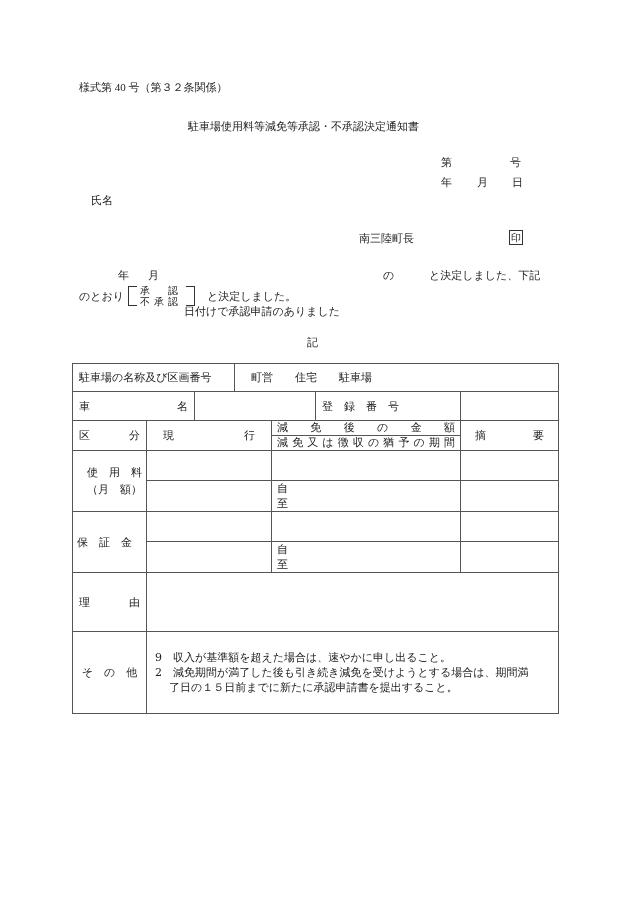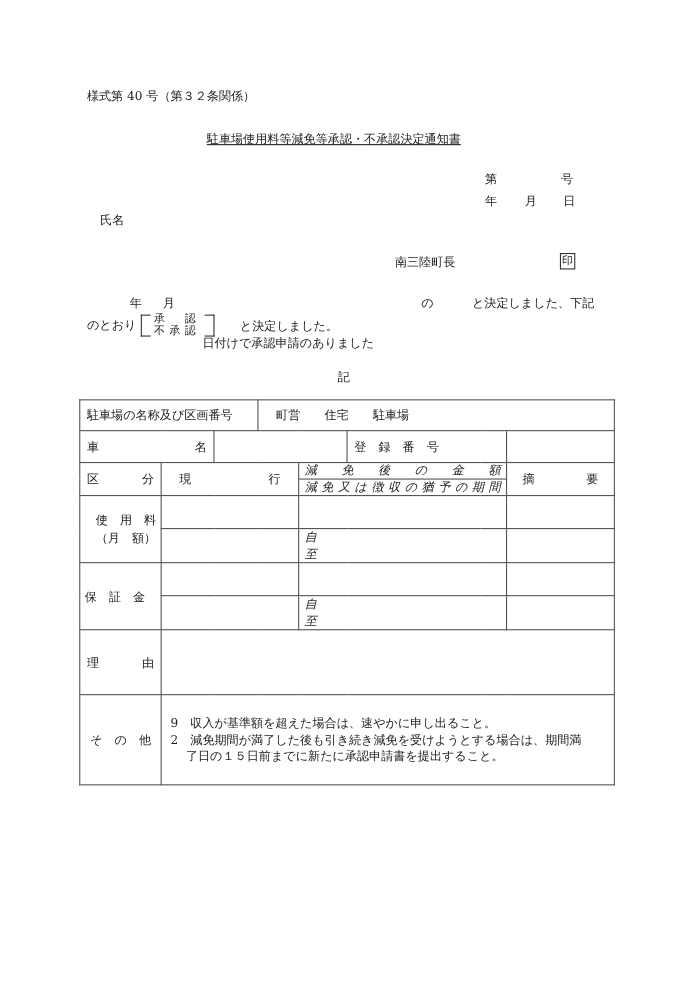--- a/index.html
+++ b/index.html
@@ -8,27 +8,27 @@
   .abs { position:absolute; white-space:nowrap; }
   .stamp { border:1px solid #333; padding:0 1px; font-size:10px; line-height:13px; }
   .bl { width:8px; height:18px; border:1px solid #333; border-right:none; display:inline-block; vertical-align:middle; }
   .br { width:8px; height:18px; border:1px solid #333; border-left:none; display:inline-block; vertical-align:middle; }
   .stack { display:inline-block; vertical-align:middle; line-height:11px; font-size:10px; text-align:left; }
   .stack span { display:block; letter-spacing:4px; }
   table.form { position:absolute; left:72px; top:363px; width:486px; border-collapse:collapse; table-layout:fixed; }
   table.form td { border:1px solid #555; padding:0 6px; font-size:11px; vertical-align:middle; }
   .jl { text-align:justify; text-align-last:justify; }
   .small { font-size:10.5px; line-height:14px; }
-  .sub { padding:0 5px !important;font-style:italic; }
+  .sub { padding:0 5px !important; }
 </style>
 </head>
 <body>
 
-<div class="abs" style="left:79px;top:80px;">様式第 40 号（第３２条関係）</div>
-<div class="abs" style="left:188px;top:119px;text-decoration:underline;">駐車場使用料等減免等承認・不承認決定通知書</div>
+<div class="abs" style="left:79px;top:80px;font-family:Liberation Serif, serif;">様式第 40 号（第３２条関係）</div>
+<div class="abs" style="left:188px;top:119px;">駐車場使用料等減免等承認・不承認決定通知書</div>
 
 <div class="abs" style="left:441px;top:155px;">第</div>
 <div class="abs" style="left:510px;top:155px;">号</div>
 <div class="abs" style="left:441px;top:175px;">年</div>
 <div class="abs" style="left:477px;top:175px;">月</div>
 <div class="abs" style="left:512px;top:175px;">日</div>
 
 <div class="abs" style="left:91px;top:193px;">氏名</div>
 
 <div class="abs" style="left:359px;top:231px;">南三陸町長</div>
@@ -41,21 +41,21 @@
 <div class="abs" style="left:429px;top:268px;">と決定しました、下記</div>
 
 <div class="abs" style="left:79px;top:285px;">
   <span style="vertical-align:middle;text-align:center;">のとおり</span>
   <span class="bl"></span>
   <span class="stack">
     <span>承　認</span>
     <span>不承認</span>
   </span>
   <span class="br"></span>
-  <span style="vertical-align:middle;margin-left:20px;text-align:center;">と決定しました。</span>
+  <span style="vertical-align:middle;margin-left:9px;text-align:center;">と決定しました。</span>
 </div>
 
 <div class="abs" style="left:307px;top:335px;">記</div>
 
 <table class="form">
   <colgroup>
     <col style="width:74px">
       <col style="width:48px">
       <col style="width:40px">
       <col style="width:37px">

